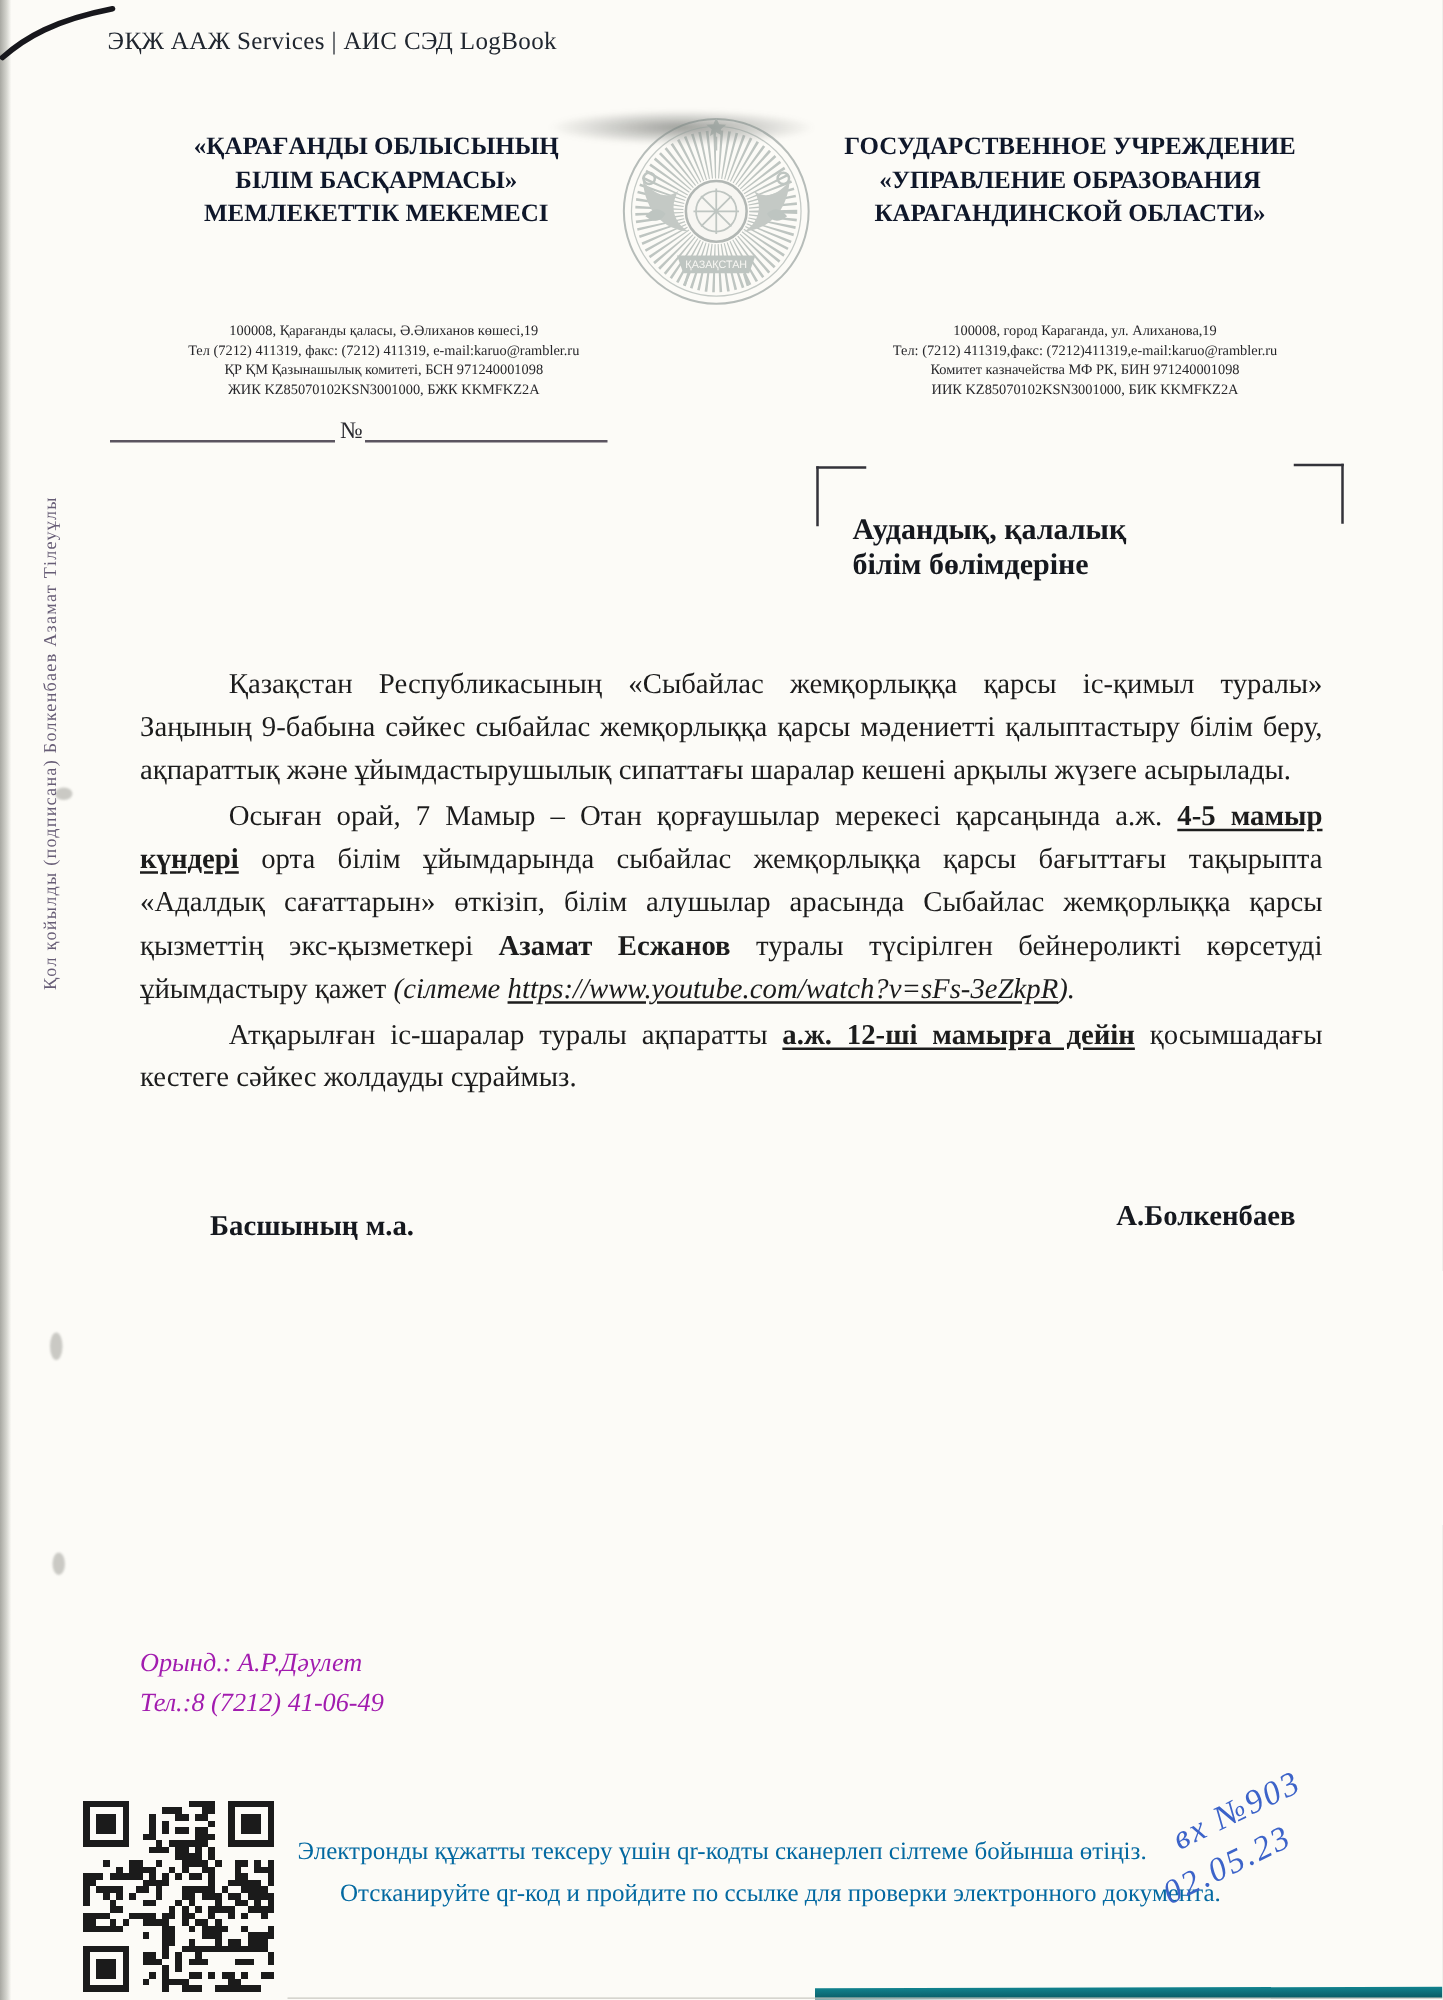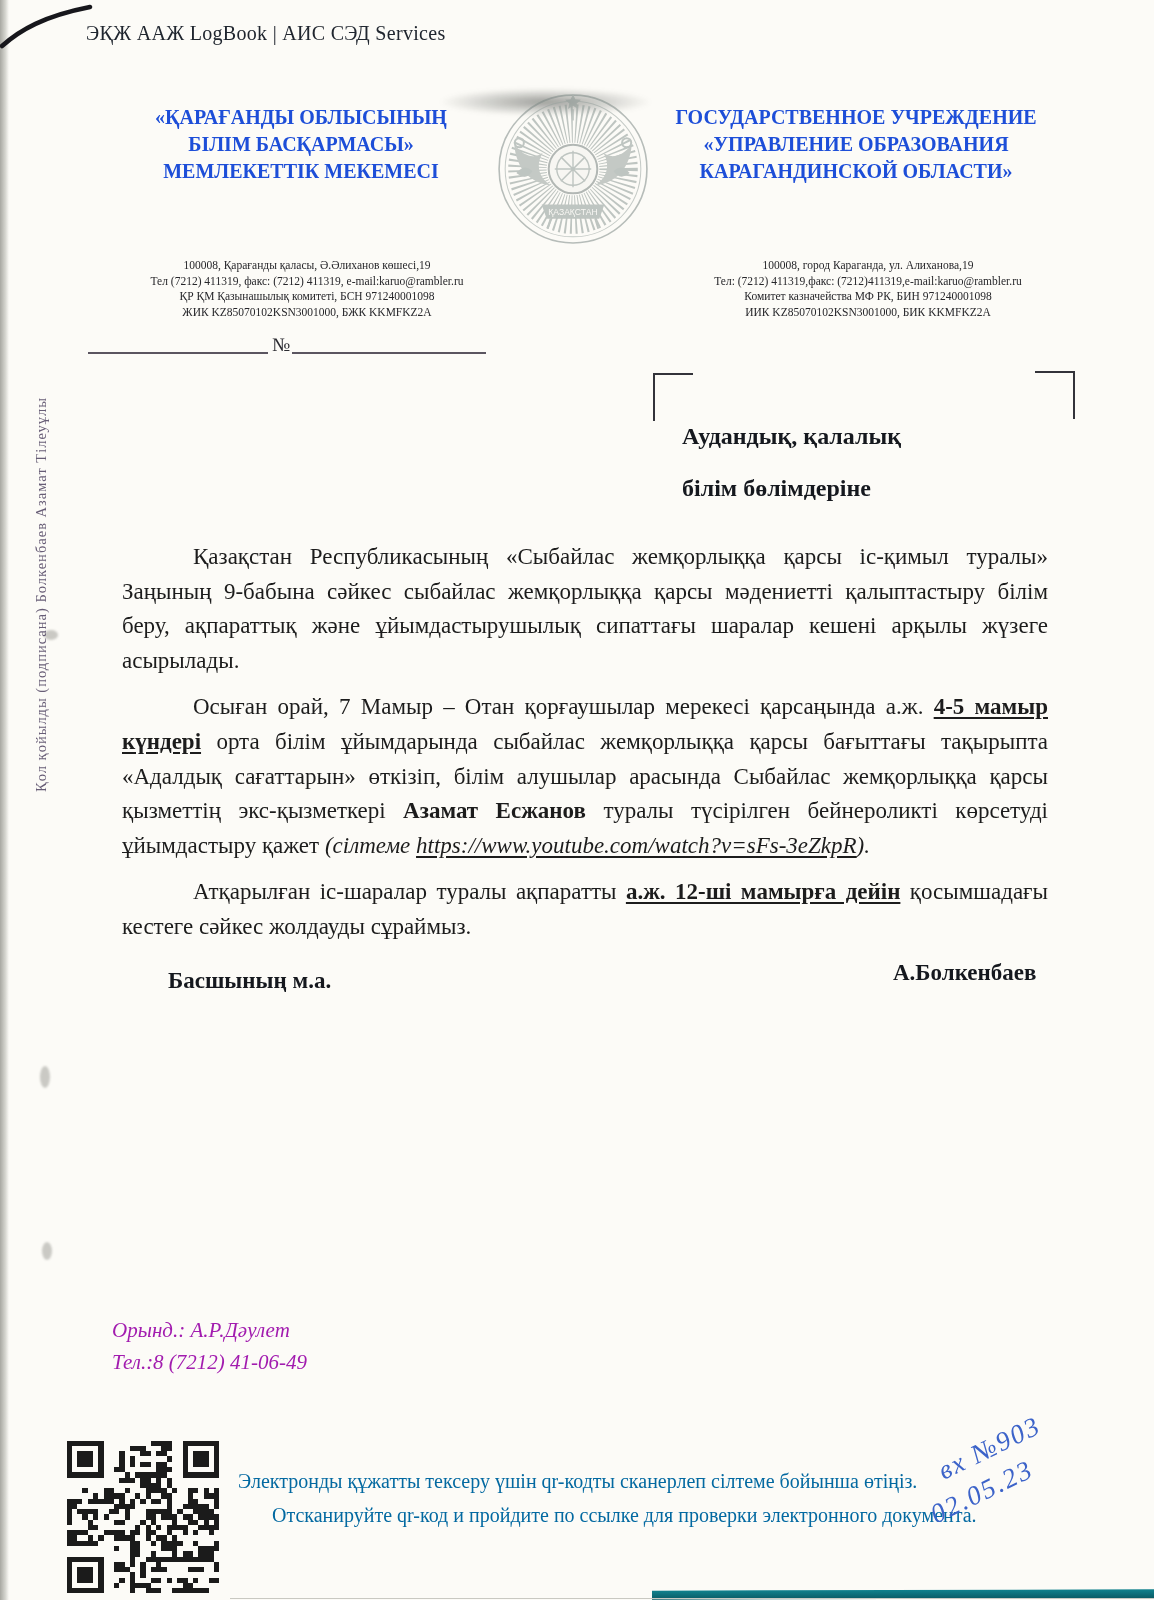--- a/index.html
+++ b/index.html
@@ -12,30 +12,30 @@
   .preline{white-space:pre-line;}
   .center{text-align:center;}
   .bold{font-weight:bold;}
   .scan-edge{left:0;top:0;width:9px;height:1600px;
     background:linear-gradient(to right,#a8a8a2,#d6d6d0 60%,rgba(214,214,208,0));}
   .top-header{left:86px;top:22px;font-size:20px;color:#20262f;letter-spacing:.3px;}
   .side-note{
     left:33px;top:792px;transform-origin:0 0;transform:rotate(-90deg);
     width:700px;font-size:14.5px;color:#4e4260;opacity:.85;letter-spacing:1px;white-space:nowrap;
   }
-  .org{font-size:20px;font-weight:bold;line-height:27px;color:#1d4ed8;}
+  .org{font-size:20px;font-weight:bold;line-height:27px;color:#0f172a;}
   .addr{font-size:11.5px;line-height:15.5px;color:#26262a;}
   .numline{border-bottom:2px solid #5b5560;height:0;}
   .num-label{font-size:19px;color:#2a2a30;}
   .bracket{width:38px;height:46px;border-top:2.5px solid #33333a;}
   .bracket.l{border-left:2.5px solid #33333a;}
   .bracket.r{border-right:2.5px solid #33333a;}
-  .addressee{font-size:24px;font-weight:bold;line-height:52px;color:#15181e;}
+  .addressee{font-size:24px;font-weight:bold;line-height:28px;color:#15181e;}
   .body-text{left:110px;top:528px;width:950px;font-size:23px;line-height:34.6px;text-align:justify;}
-  .body-text p{margin:12px;text-indent:71px;}
+  .body-text p{margin:2px;text-indent:71px;}
   .bu{font-weight:bold;text-decoration:underline;text-decoration-thickness:2.2px;text-underline-offset:3px;}
   .it{font-style:italic;}
   .itu{font-style:italic;text-decoration:underline;text-underline-offset:3px;}
   .sig{font-size:23px;font-weight:bold;color:#15181e;}
   .executor{font-size:21px;font-style:italic;line-height:32px;color:#a21caf;}
   .qr-caption{font-size:20px;color:#0369a1;}
   .verify-url{font-size:20px;color:#26262a;}
   .handnote{
     left:942px;top:1428px;transform:rotate(-26deg);
     color:#3c63c9;font-size:27px;font-style:italic;line-height:36px;letter-spacing:2px;
@@ -57,21 +57,21 @@
   <svg class="abs" style="left:0;top:0;" width="95" height="60">
     <path d="M2 46 C 20 30, 44 16, 90 7" stroke="#17171c" stroke-width="4.5" fill="none" stroke-linecap="round"></path>
   </svg>
   <div class="abs mark" style="left:44px;top:630px;width:14px;height:10px;"></div>
   <div class="abs mark" style="left:40px;top:1066px;width:10px;height:22px;"></div>
   <div class="abs mark" style="left:42px;top:1242px;width:10px;height:18px;"></div>
   <div class="abs smudge" style="left:438px;top:88px;width:215px;height:28px;"></div>
 
   <div class="abs side-note">Қол қойылды (подписана) Болкенбаев Азамат Тілеуұлы</div>
 
-  <div class="abs top-header">ЭҚЖ ААЖ LogBook | АИС СЭД Services</div>
+  <div class="abs top-header">ЭҚЖ ААЖ Services | АИС СЭД LogBook</div>
 
   <div class="abs org center preline" style="left:115px;top:104px;width:372px;">«ҚАРАҒАНДЫ ОБЛЫСЫНЫҢ
 БІЛІМ БАСҚАРМАСЫ»
 МЕМЛЕКЕТТІК МЕКЕМЕСІ</div>
   <div class="abs org center preline" style="left:652px;top:104px;width:408px;">ГОСУДАРСТВЕННОЕ УЧРЕЖДЕНИЕ
 «УПРАВЛЕНИЕ ОБРАЗОВАНИЯ
 КАРАГАНДИНСКОЙ ОБЛАСТИ»</div>
 
   <svg class="abs emblem" style="left:492px;top:86px;" width="162" height="162" viewBox="0 0 160 160">
     <circle cx="80" cy="82" r="73" fill="none" stroke="#7e8a87" stroke-width="1.6"></circle>

